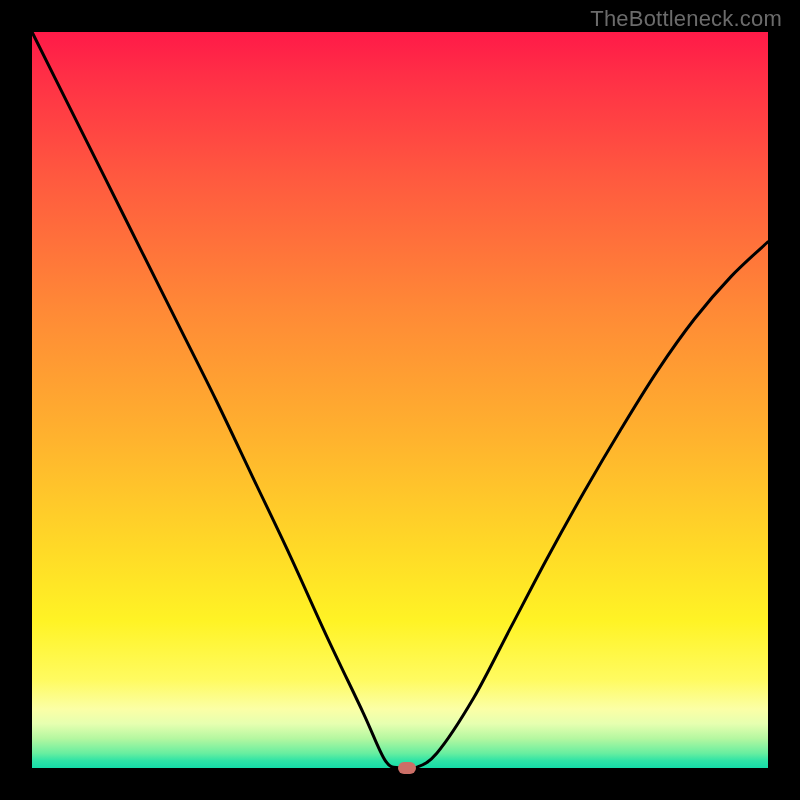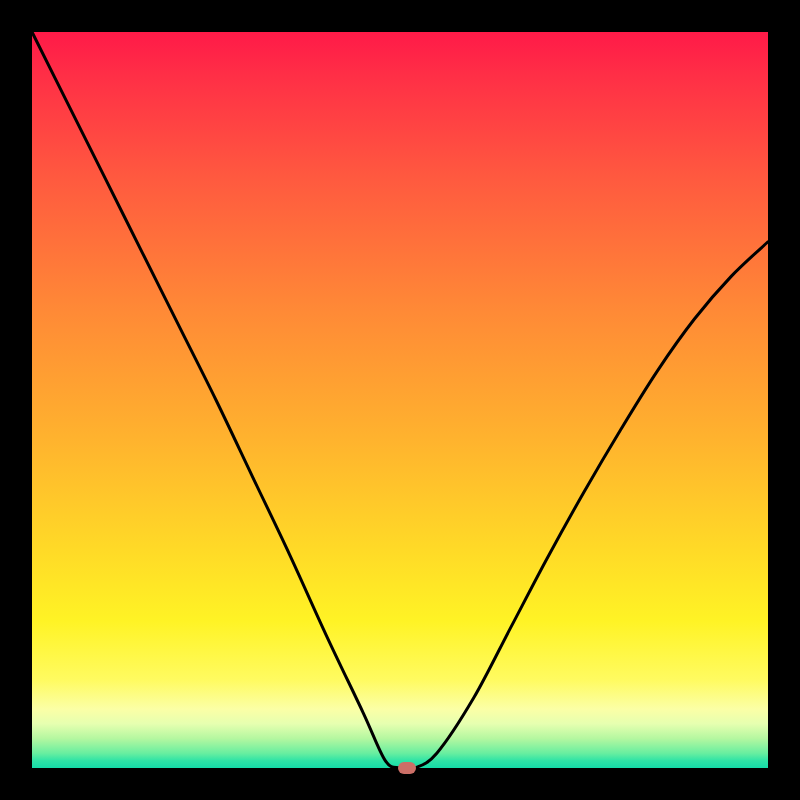--- a/index.html
+++ b/index.html
@@ -66,20 +66,21 @@
     height: 12px;
     background: #cc6f67;
     border-radius: 6px;
     transform: translate(-50%, -50%);
   }
 </style>
 </head>
 <body>
 
 <div class="frame">
+  <div class="watermark">TheBottleneck.com</div>
 
   <div class="plot-area">
     <svg class="curve" viewBox="0 0 736 736" preserveAspectRatio="none">
       <path id="curve-path" d="M 0.00 0.00 C 6.13 12.27, 24.53 49.07, 36.80 73.60 C 49.07 98.13, 61.33 122.67, 73.60 147.20 C 85.87 171.73, 98.13 196.27, 110.40 220.80 C 122.67 245.33, 134.93 269.87, 147.20 294.40 C 159.47 318.93, 171.73 342.85, 184.00 368.00 C 196.27 393.15, 208.53 419.52, 220.80 445.28 C 233.07 471.04, 245.33 496.19, 257.60 522.56 C 269.87 548.93, 282.13 577.15, 294.40 603.52 C 306.67 629.89, 321.39 659.95, 331.20 680.80 C 341.01 701.65, 347.15 719.44, 353.28 728.64 C 359.41 737.84, 363.09 734.77, 368.00 736.00 C 372.91 737.23, 376.59 738.45, 382.72 736.00 C 388.85 733.55, 394.99 732.93, 404.80 721.28 C 414.61 709.63, 429.33 686.93, 441.60 666.08 C 453.87 645.23, 466.13 619.47, 478.40 596.16 C 490.67 572.85, 502.93 548.93, 515.20 526.24 C 527.47 503.55, 539.73 481.47, 552.00 460.00 C 564.27 438.53, 576.53 417.68, 588.80 397.44 C 601.07 377.20, 613.33 356.96, 625.60 338.56 C 637.87 320.16, 650.13 302.74, 662.40 287.04 C 674.67 271.34, 686.93 257.23, 699.20 244.35 C 711.47 231.47, 729.87 215.53, 736.00 209.76" fill="none" stroke="#000" stroke-width="3" stroke-linecap="round" stroke-linejoin="round"></path>
     </svg>
     <div id="marker" class="marker" style="left: 375.36px; top: 736px;"></div>
   </div>
 </div>
 
 </body></html>

